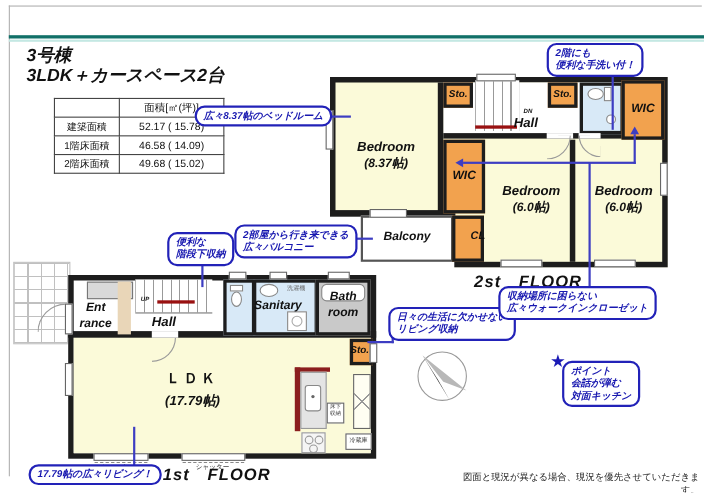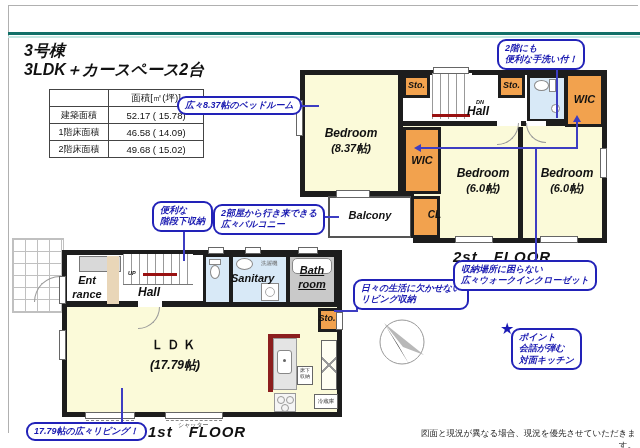--- a/index.html
+++ b/index.html
@@ -121,21 +121,21 @@
   <div class="room orange" style="left:411px;top:196px;width:29px;height:42px;"></div>
   <div class="lbl ctr" style="left:411px;top:209px;width:47px;font-size:10px;">CL</div>
 
   <div class="win" style="left:433px;top:67px;width:36px;height:7px;"></div>
   <div class="win" style="left:296px;top:100px;width:7px;height:36px;"></div>
   <div class="win" style="left:455px;top:236px;width:38px;height:7px;"></div>
   <div class="win" style="left:540px;top:236px;width:38px;height:7px;"></div>
   <div class="win" style="left:600px;top:148px;width:7px;height:30px;"></div>
   <div class="win" style="left:336px;top:190px;width:34px;height:8px;"></div>
 
-  <div class="lbl" style="left:453px;top:248px;font-size:15px;letter-spacing:1px;">2st　FLOOR</div>
+  <div class="lbl" style="left:431px;top:248px;font-size:15px;letter-spacing:1px;">2st　FLOOR</div>
 
   <div class="abs" style="left:12px;top:238px;width:50px;height:73px;border:1px solid #c0c0c0;background-image:repeating-linear-gradient(0deg,#c0c0c0 0 1px,transparent 1px 12px),repeating-linear-gradient(90deg,#c0c0c0 0 1px,transparent 1px 12px);"></div>
   <div class="arc" style="left:34px;top:276px;width:26px;height:26px;border-left:1px solid #999;border-top:1px solid #999;border-radius:26px 0 0 0;"></div>
 
   <div class="abs" style="left:62px;top:250px;width:280px;height:167px;box-sizing:border-box;border:5px solid #1d1d1d;background:#fff;"></div>
   <div class="abs" style="left:67px;top:303px;width:270px;height:109px;background:#fbfad9;"></div>
   <div class="wall" style="left:62px;top:301px;width:280px;height:6px;"></div>
   <div class="abs" style="left:138px;top:301px;width:24px;height:6px;background:#fff;z-index:2;"></div>
   <div class="arc" style="left:138px;top:307px;width:22px;height:22px;border-right:1px solid #999;border-bottom:1px solid #999;border-radius:0 0 22px 0;"></div>
 
@@ -155,21 +155,21 @@
 
   <div class="room blue" style="left:230px;top:254px;width:59px;height:51px;"></div>
   <div class="fix" style="left:236px;top:258px;width:17px;height:12px;border-radius:50%;"></div>
   <div class="tinytxt" style="left:261px;top:260px;font-size:5.5px;color:#666;">洗濯機</div>
   <div class="fix" style="left:261px;top:283px;width:18px;height:18px;"></div>
   <div class="fix" style="left:265px;top:287px;width:10px;height:10px;border-radius:50%;border-color:#aaa;"></div>
   <div class="lbl" style="left:231px;top:272px;font-size:11px;">Sanitary</div>
 
   <div class="room gray" style="left:287px;top:254px;width:50px;height:51px;"></div>
   <div class="fix" style="left:292px;top:258px;width:40px;height:16px;border-radius:5px;"></div>
-  <div class="lbl ctr pre" style="left:292px;top:264px;width:40px;font-size:11px;z-index:2;text-decoration:underline;">Bath
+  <div class="lbl ctr pre" style="left:292px;top:264px;width:40px;font-size:11px;z-index:2;">Bath
 room</div>
 
   <div class="room orange" style="left:318px;top:308px;width:21px;height:24px;"></div>
   <div class="lbl ctr" style="left:312px;top:313px;width:30px;font-size:9px;z-index:2;">Sto.</div>
 
   <div class="lbl ctr" style="left:110px;top:334px;width:130px;">
     <span style="font-size:13px;font-style:normal;letter-spacing:3px;">ＬＤＫ</span><br>
     <span style="font-size:12px;">(17.79帖)</span>
   </div>
 
@@ -205,21 +205,21 @@
 
   <div class="lbl" style="left:148px;top:423px;font-size:15px;letter-spacing:1px;">1st　FLOOR</div>
 
   <div class="callout" style="left:177px;top:96px;">広々8.37帖のベッドルーム</div>
   <div class="cline" style="left:286px;top:105px;width:33px;height:2px;"></div>
 
   <div class="callout" style="left:497px;top:39px;">2階にも
 便利な手洗い付！</div>
   <div class="cline" style="left:556px;top:64px;width:2px;height:54px;"></div>
 
-  <div class="callout" style="left:152px;top:201px;">便利な
+  <div class="callout" style="left:152px;top:211px;">便利な
 階段下収納</div>
   <div class="cline" style="left:183px;top:228px;width:2px;height:33px;"></div>
 
   <div class="callout" style="left:213px;top:204px;">2部屋から行き来できる
 広々バルコニー</div>
   <div class="cline" style="left:309px;top:216px;width:30px;height:2px;"></div>
 
   <div class="callout" style="left:353px;top:279px;">日々の生活に欠かせない
 リビング収納</div>
   <div class="cline" style="left:356px;top:303px;width:2px;height:9px;"></div>

